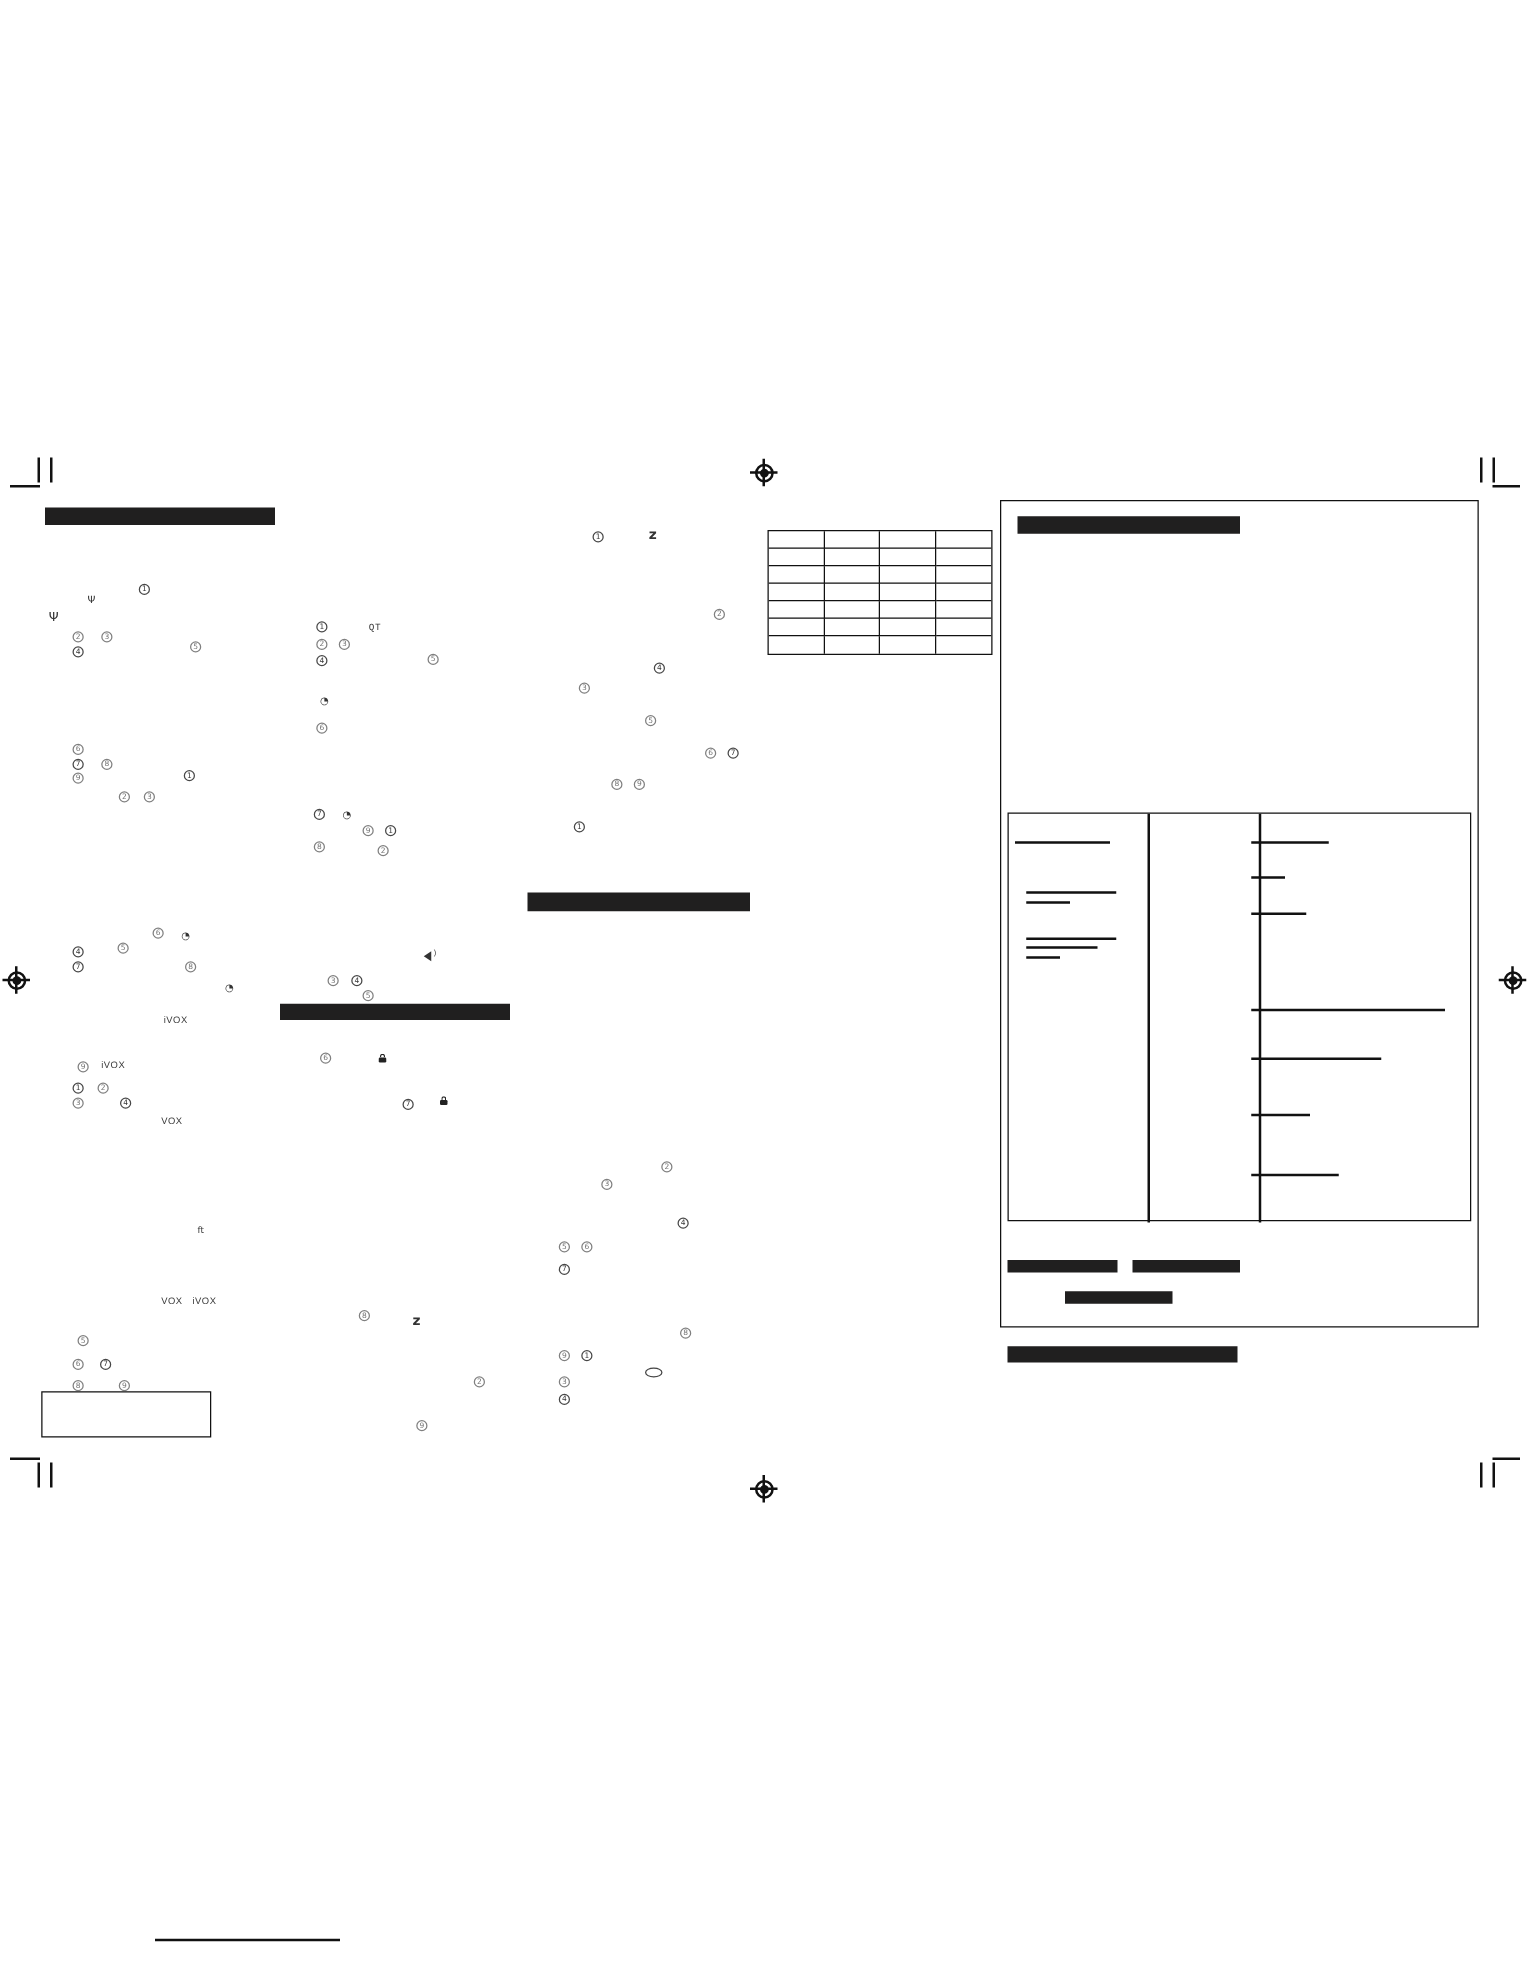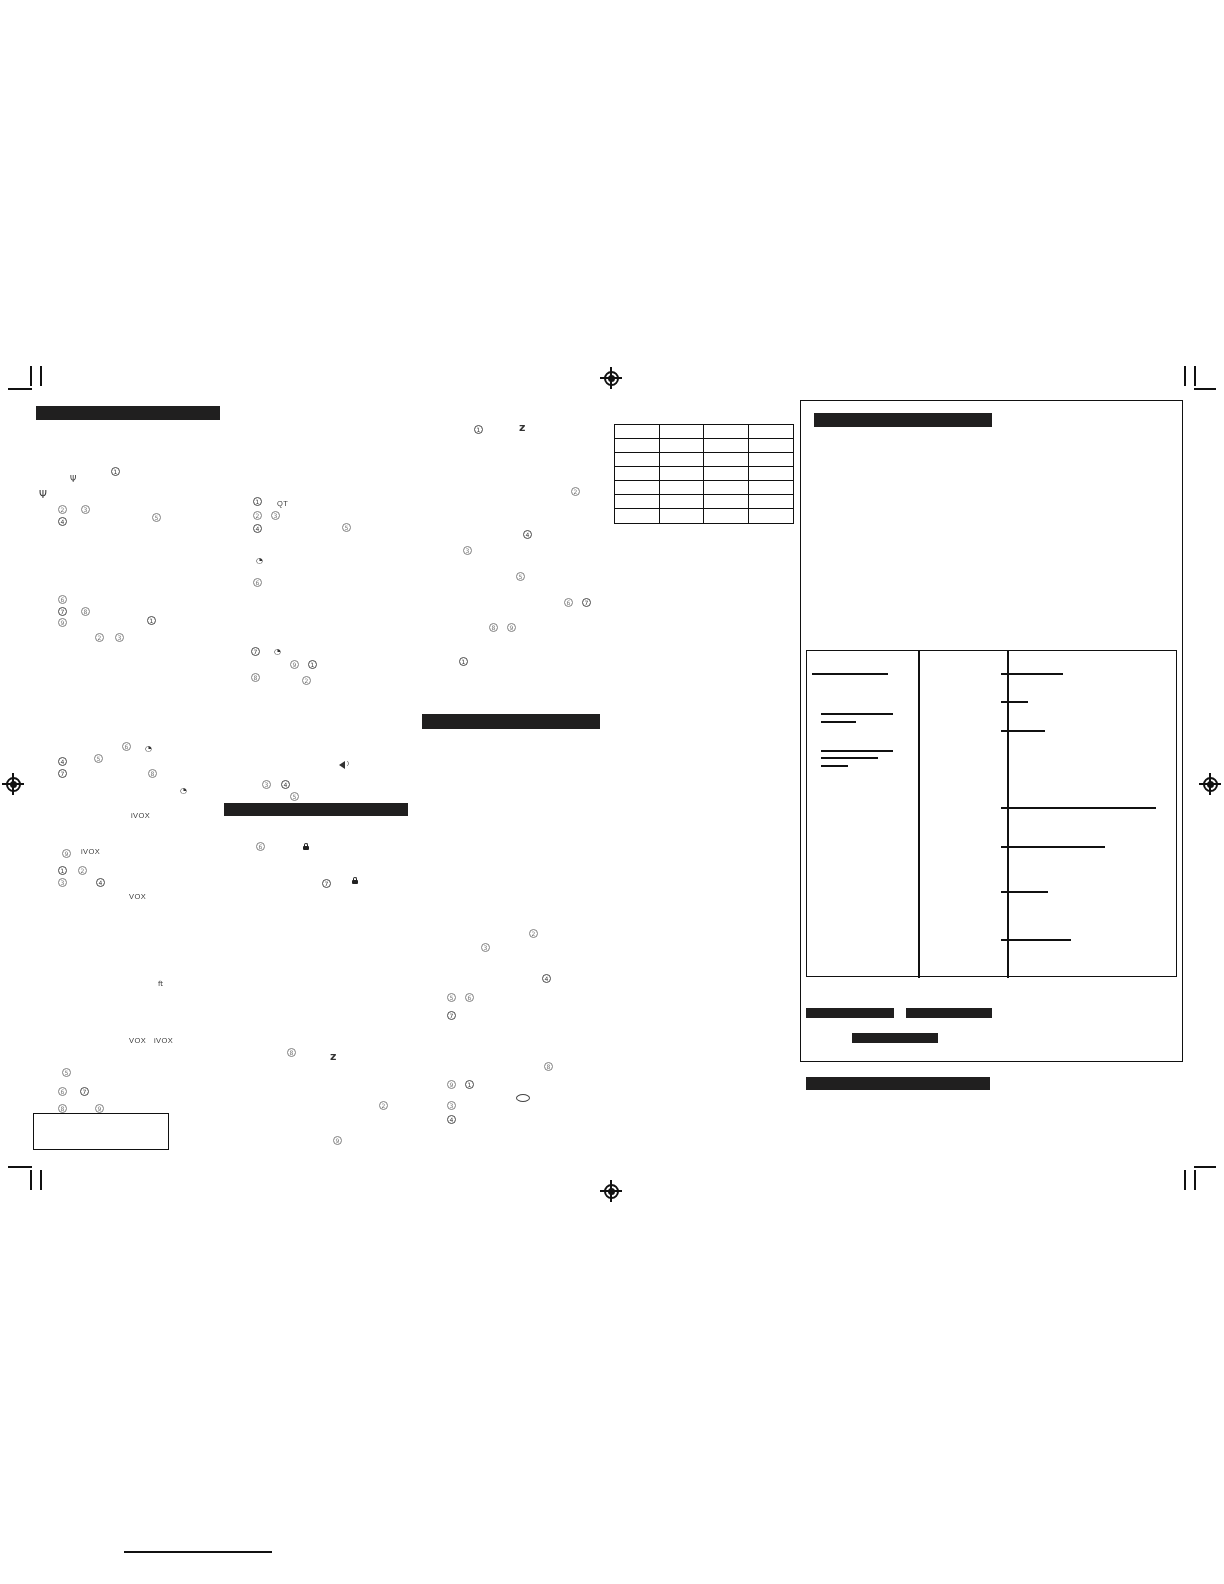--- a/index.html
+++ b/index.html
@@ -345,21 +345,21 @@
       <div class="callout" style="left: 447px; top: 1101px;">3</div>
       <div class="callout filledish" style="left: 447px; top: 1115px;">4</div>
     </div>
 
   <div id="labels-layer">
       <div class="label" style="left: 131px; top: 811px;">iVOX</div>
       <div class="label" style="left: 81px; top: 847px;">iVOX</div>
       <div class="label" style="left: 129px; top: 892px;">VOX</div>
       <div class="label" style="left: 129px; top: 1036px;">VOX</div>
       <div class="label" style="left: 154px; top: 1036px;">iVOX</div>
-      <div class="label" style="left: 277px; top: 499px;">QT</div>
+      <div class="label" style="left: 295px; top: 499px; font-family: Liberation Mono, monospace;">QT</div>
     </div>
 
   <div id="glyphs-layer">
       <div class="glyph" style="left: 519px; top: 421px; font-size: 11px; font-weight: bold;">z</div>
       <div class="glyph" style="left: 330px; top: 1050px; font-size: 11px; font-weight: bold;">z</div>
       <div class="glyph" style="left: 70px; top: 475px; font-size: 8px; font-weight: normal;">Ψ</div>
       <div class="glyph" style="left: 39px; top: 489px; font-size: 10px; font-weight: normal;">Ψ</div>
       <div class="glyph" style="left: 256px; top: 556px; font-size: 8px; font-weight: normal;">◔</div>
       <div class="glyph" style="left: 145px; top: 744px; font-size: 8px; font-weight: normal;">◔</div>
       <div class="glyph" style="left: 180px; top: 786px; font-size: 8px; font-weight: normal;">◔</div>

